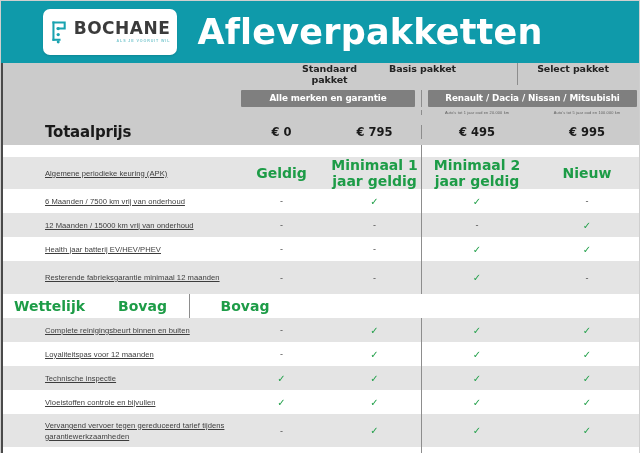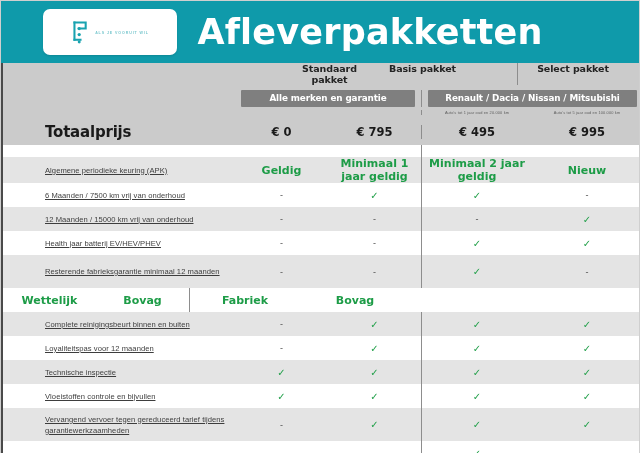--- a/index.html
+++ b/index.html
@@ -83,40 +83,41 @@
   .lbl{
     font-size:7.6px;color:#3d3d3d;line-height:1.45;
     font-family:"Liberation Sans", sans-serif;letter-spacing:.05px;text-decoration:underline;
   }
   .val{
     font-size:7.6px;color:#3d3d3d;display:flex;align-items:center;justify-content:center;
     font-family:"Liberation Sans", sans-serif;
   }
   .val.tick{color:#22a04a;font-size:10px;}
   .val.dash{color:#4d4d4d;font-size:9px;}
-  .val.gtxt{color:#1d9c47;font-weight:700;font-size:11px;font-family:"DejaVu Sans", sans-serif;}
+  .val.gtxt{color:#1d9c47;font-weight:700;font-size:14px;font-family:"DejaVu Sans", sans-serif;}
   .tall{min-height:33px;}
 </style>
 </head>
 <body>
 
 <div class="sheet">
 
   <div class="header">
     <div class="logo-card">
       <div class="logo-inner">
         <svg class="logo-mark" viewBox="0 0 22 30">
           <path d="M4 4 H17 V11 H9" fill="none" stroke="#19a3b0" stroke-width="2.4" stroke-linecap="square"></path>
           <path d="M4 4 V24" fill="none" stroke="#19a3b0" stroke-width="2.4" stroke-linecap="square"></path>
           <path d="M4 24 H11" fill="none" stroke="#19a3b0" stroke-width="2.4" stroke-linecap="square"></path>
           <circle cx="9.5" cy="11" r="1.9" fill="#19a3b0"></circle>
           <circle cx="9.5" cy="18" r="1.9" fill="#19a3b0"></circle>
           <circle cx="9.5" cy="26.5" r="1.7" fill="#19a3b0"></circle>
         </svg>
         <span class="logo-txt">
+          <span class="logo-word">BOCHANE</span>
           <span class="logo-tag">ALS JE VOORUIT WIL</span>
         </span>
       </div>
     </div>
     <div class="head-title">Afleverpakketten</div>
   </div>
 
   <div class="thead">
 
     <div class="pkgrow">
@@ -247,21 +248,20 @@
           <div class="c-p val dash cellwrap tall">-</div>
         </div>
         <div class="tail"></div>
       </div>
       <div class="trow white">
         <div class="grpA">
           <div class="c-p val gtxt cellwrap">Wettelijk</div>
           <div class="c-p val gtxt cellwrap">Bovag</div>
         </div>
         <div class="grpB">
-          <div class="c-p val gtxt cellwrap">Fabriek</div>
           <div class="c-p val gtxt cellwrap">Bovag</div>
         </div>
         <div class="tail"></div>
       </div>
       <div class="trow alt">
         <div class="c-label cellwrap">
           <span class="lbl">Complete reinigingsbeurt binnen en buiten</span>
         </div>
         <div class="grpA">
           <div class="c-p val dash cellwrap">-</div>

